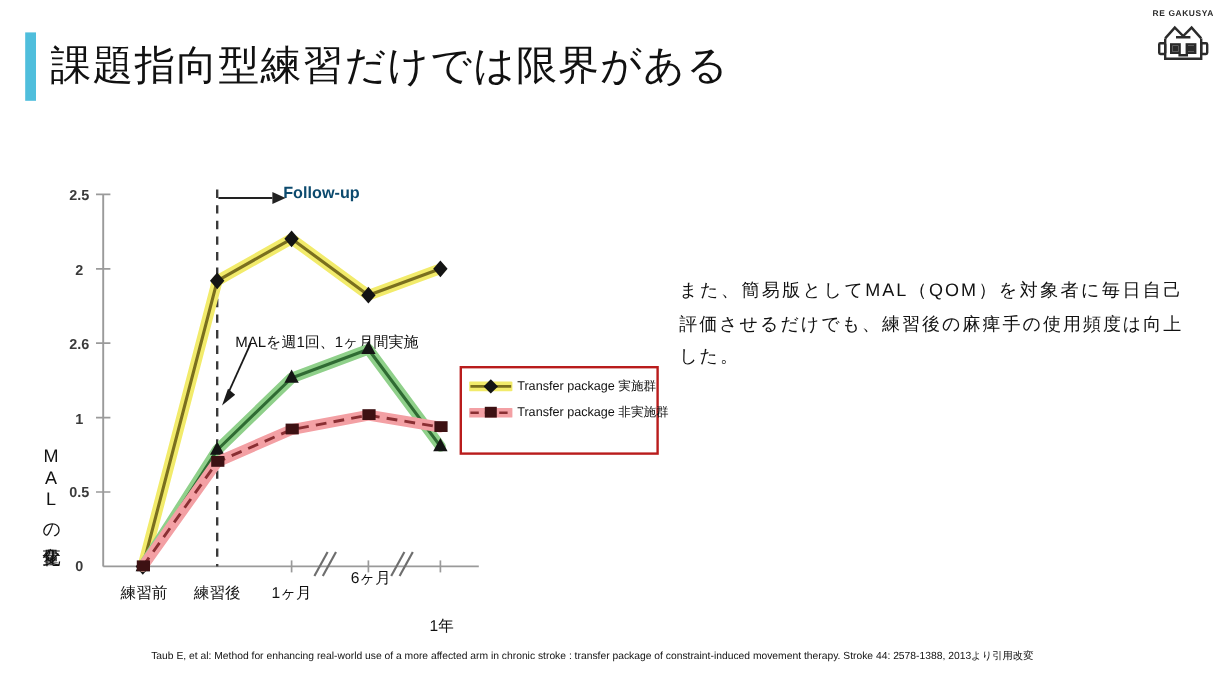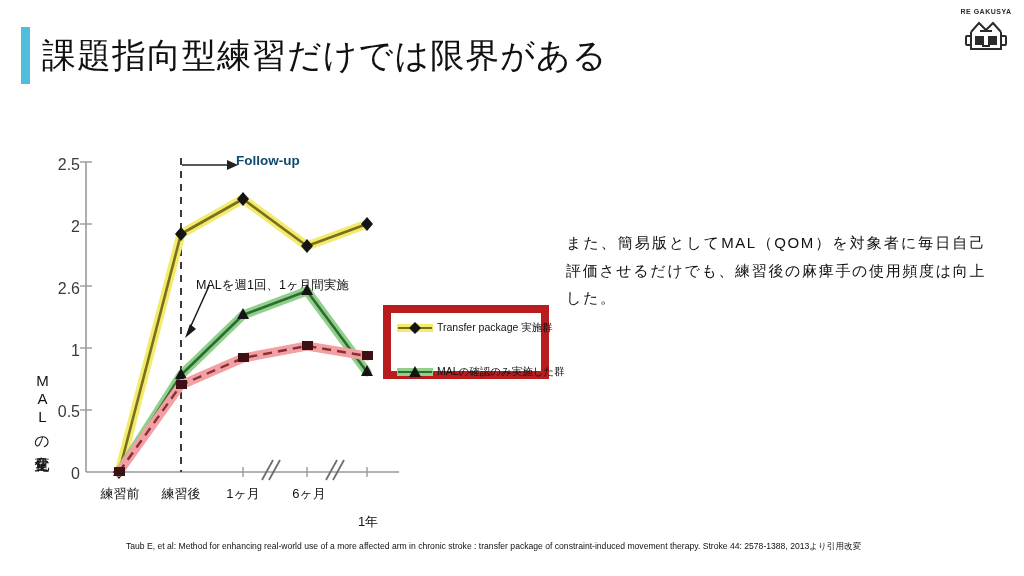--- a/index.html
+++ b/index.html
@@ -24,28 +24,28 @@
   }
   #logo-mark{position:absolute;left:6px;top:10px;width:44px;height:36px;}
   
   #chart{position:absolute;left:24px;top:140px;width:540px;height:375px;}
   #chart-svg{position:absolute;left:0;top:0;}
   .ylabel{
     position:absolute;left:6px;top:232px;width:22px;
     font-size:15px;color:#111;letter-spacing:1px;
     writing-mode:vertical-rl;text-orientation:upright;line-height:20px;
   }
-  .ytick{position:absolute;font-size:16px;font-weight:400;color:#3a3a3a;text-align:right;width:28px;}
+  .ytick{position:absolute;font-size:12px;font-weight:700;color:#3a3a3a;text-align:center;width:28px;}
   .xtick{position:absolute;font-size:13px;color:#111;text-align:center;width:64px;}
   .annot{position:absolute;font-size:12.5px;color:#111;white-space:nowrap;}
   .followup{position:absolute;font-size:13.5px;font-weight:700;color:#0c4a6e;white-space:nowrap;}
   
   #legend{
     position:absolute;left:359px;top:165px;width:166px;height:74px;
-    border:8px solid #b91c1c;background:#ffffff;box-sizing:border-box;
+    border:2px solid #b91c1c;background:#ffffff;box-sizing:border-box;
   }
   .legend-row{position:absolute;left:6px;height:20px;width:156px;}
   .legend-swatch{position:absolute;left:0;top:0;width:36px;height:18px;}
   .legend-label{position:absolute;left:40px;top:2px;font-size:10.5px;color:#111;white-space:nowrap;}
   
   #body-text{position:absolute;left:566px;top:202px;width:420px;}
   .para{
     font-size:15px;line-height:27.5px;color:#111111;letter-spacing:1.6px;
     text-align:justify;
   }
@@ -92,21 +92,21 @@
   <div class="ytick" style="left:28px;top:16px;">2.5</div>
   <div class="ytick" style="left:28px;top:78px;">2</div>
   <div class="ytick" style="left:28px;top:140px;">2.6</div>
   <div class="ytick" style="left:28px;top:202px;">1</div>
   <div class="ytick" style="left:28px;top:263px;">0.5</div>
   <div class="ytick" style="left:28px;top:325px;">0</div>
 
   <div class="xtick" style="left:64px;top:345px;">練習前</div>
   <div class="xtick" style="left:125px;top:345px;">練習後</div>
   <div class="xtick" style="left:187px;top:345px;">1ヶ月</div>
-  <div class="xtick" style="left:253px;top:345px;text-align:center;">6ヶ月</div>
+  <div class="xtick" style="left:253px;top:333px;text-align:center;">6ヶ月</div>
   <div class="xtick" style="left:312px;top:345px;margin-top:28px;">1年</div>
 
   <div class="followup" style="left:212px;top:13px;">Follow-up</div>
   <div class="annot" style="left:172px;top:137px;">MALを週1回、1ヶ月間実施</div>
 
   <svg id="chart-svg" width="540" height="375" viewBox="0 0 540 375">
 
     <line x1="62" y1="22" x2="62" y2="332" stroke="#9a9a9a" stroke-width="1.6"></line>
     <line x1="62" y1="332" x2="375" y2="332" stroke="#9a9a9a" stroke-width="1.6"></line>
 
@@ -175,27 +175,27 @@
 
   <div id="legend">
     <div class="legend-row" style="top:6px;">
       <svg class="legend-swatch" viewBox="0 0 36 18">
         <line x1="1" y1="9" x2="35" y2="9" stroke="#F2EB6B" stroke-width="8" stroke-linecap="round"></line>
         <line x1="1" y1="9" x2="35" y2="9" stroke="#7a6f1e" stroke-width="2.2"></line>
         <polygon points="18,3 24,9 18,15 12,9" fill="#141414"></polygon>
       </svg>
       <span class="legend-label">Transfer package 実施群</span>
     </div>
-    <div class="legend-row" style="top:50px;">
+    <div class="legend-row" style="top:28px;">
       <svg class="legend-swatch" viewBox="0 0 36 18">
-        <line x1="1" y1="9" x2="35" y2="9" stroke="#8FD08A" stroke-width="8" stroke-linecap="round"></line>
-        <line x1="1" y1="9" x2="35" y2="9" stroke="#2f6b33" stroke-width="2.2"></line>
-        <polygon points="18,3 24,14 12,14" fill="#141414"></polygon>
+        <line x1="1" y1="9" x2="35" y2="9" stroke="#F3A0A4" stroke-width="8" stroke-linecap="round"></line>
+        <line x1="1" y1="9" x2="35" y2="9" stroke="#8a2f33" stroke-width="2.2" stroke-dasharray="7 5"></line>
+        <rect x="13" y="4" width="10" height="9" fill="#3d1113"></rect>
       </svg>
-      <span class="legend-label">MALの確認のみ実施した群</span>
+      <span class="legend-label">Transfer package 非実施群</span>
     </div>
   </div>
 </div>
 
 <div id="body-text">
 
   <div class="para second">また、簡易版としてMAL（QOM）を対象者に毎日自己評価させるだけでも、練習後の麻痺手の使用頻度は向上した。</div>
 </div>
 
 <div id="citation">Taub E, et al: Method for enhancing real-world use of a more affected arm in chronic stroke : transfer package of constraint-induced movement therapy. Stroke 44: 2578-1388, 2013より引用改変</div>

